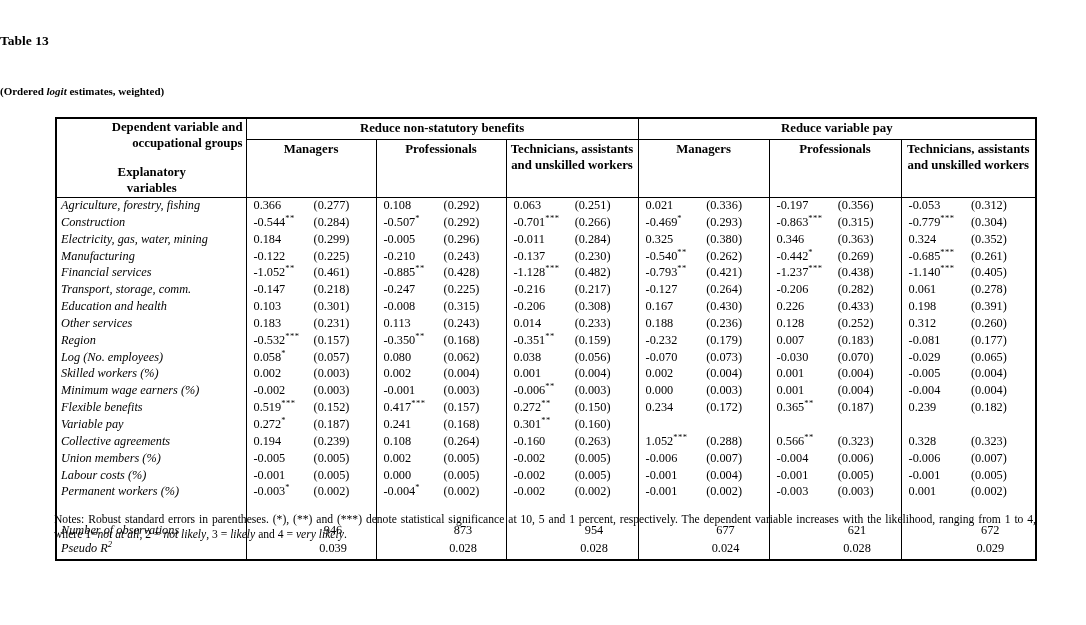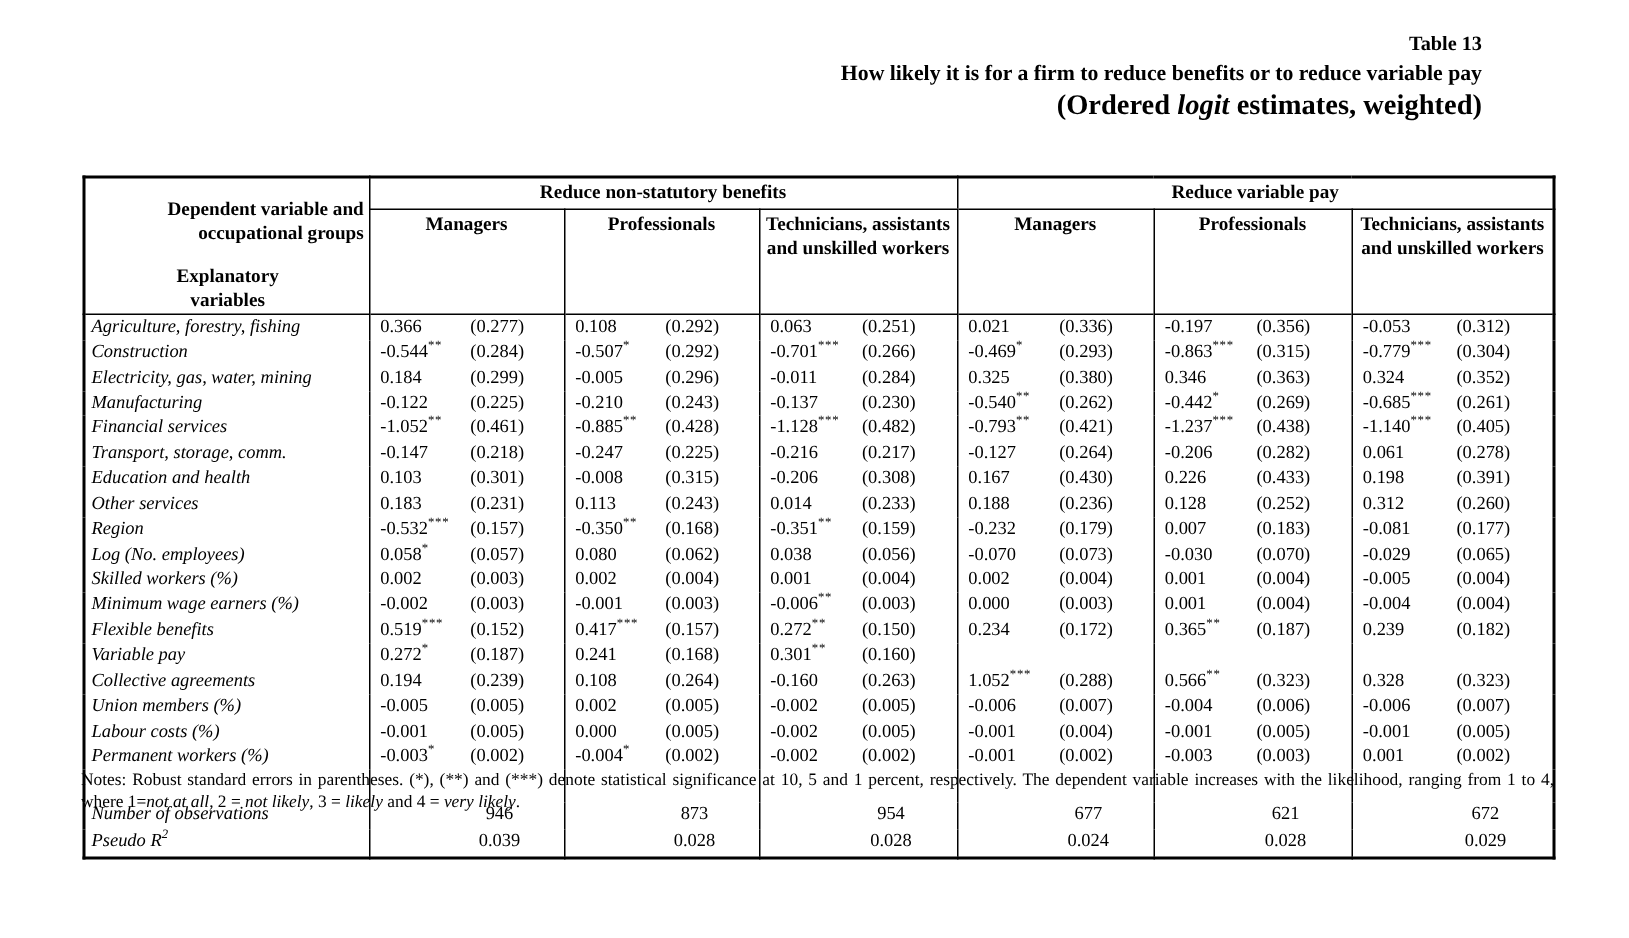--- a/index.html
+++ b/index.html
@@ -3,35 +3,35 @@
 <meta charset="utf-8">
 <style>
   html,body { margin:0; padding:0; }
   body {
     width:1086px; height:625px; background:#ffffff; color:#000;
     font-family:"Liberation Serif","DejaVu Serif",serif;
   }
   .page { position:relative; width:1086px; height:625px; overflow:hidden; background:#fff; }
 
   
-  .titleblock { position:absolute; top:19px; left:0; width:988px; text-align:right; font-weight:bold; }
+  .titleblock { position:absolute; top:31px; left:0; width:988px; text-align:left; font-weight:bold; }
   .t1 { font-size:13.5px; line-height:20px; }
   .t2 { font-size:14.5px; line-height:21px; }
-  .t3 { font-size:19px; line-height:21px; }
+  .t3 { font-size:11px; line-height:21px;margin-top:30px; }
   .t3 i { font-weight:bold; }
 
   
   table.est {
     position:absolute; left:55px; top:117px; width:980px; height:420px;
     border-collapse:collapse; table-layout:fixed; border:2px solid #000;
   }
   th, td { padding:0; margin:0; }
   thead th { font-weight:bold; font-size:12.8px; vertical-align:top; }
   .corner { vertical-align:top; }
-  .corner-inner { display:flex; flex-direction:column; justify-content:space-between; height:76px; padding:1px 3px 1px 4px;margin-top:12px; }
+  .corner-inner { display:flex; flex-direction:column; justify-content:space-between; height:76px; padding:1px 3px 1px 4px; }
   .corner-top { text-align:right; line-height:15.5px; }
   .corner-bottom { text-align:center; line-height:15.5px; }
   .group-th { border-left:1px solid #000; border-bottom:1px solid #000; height:20px; line-height:19px; text-align:center; }
   .col-th { border-left:1px solid #000; text-align:center; line-height:15.5px; padding-top:2px; }
   thead { border-bottom:1px solid #000; }
 
   tbody td { font-size:12.3px; line-height:15.5px; vertical-align:top; }
   tr.data-row { height:15.5px; }
   .rowlabel { padding-left:4px; white-space:nowrap;font-style:italic; }
   .cell { border-left:1px solid #000; white-space:nowrap; }
@@ -47,21 +47,20 @@
   .notes-main { text-align:justify; }
   .notes-source { text-align:left; }
 </style>
 </head>
 <body>
 
 <div class="page">
 
   <div class="titleblock">
     <div class="t1">Table 13</div>
-    <div class="t2">How likely it is for a firm to reduce benefits or to reduce variable pay</div>
     <div class="t3"><span>(Ordered </span><i>logit</i><span> estimates, weighted)</span></div>
   </div>
 
   <table class="est">
     <colgroup>
       <col style="width:190px">
         <col style="width:130px">
         <col style="width:130px">
         <col style="width:132px">
       <col style="width:131px">

